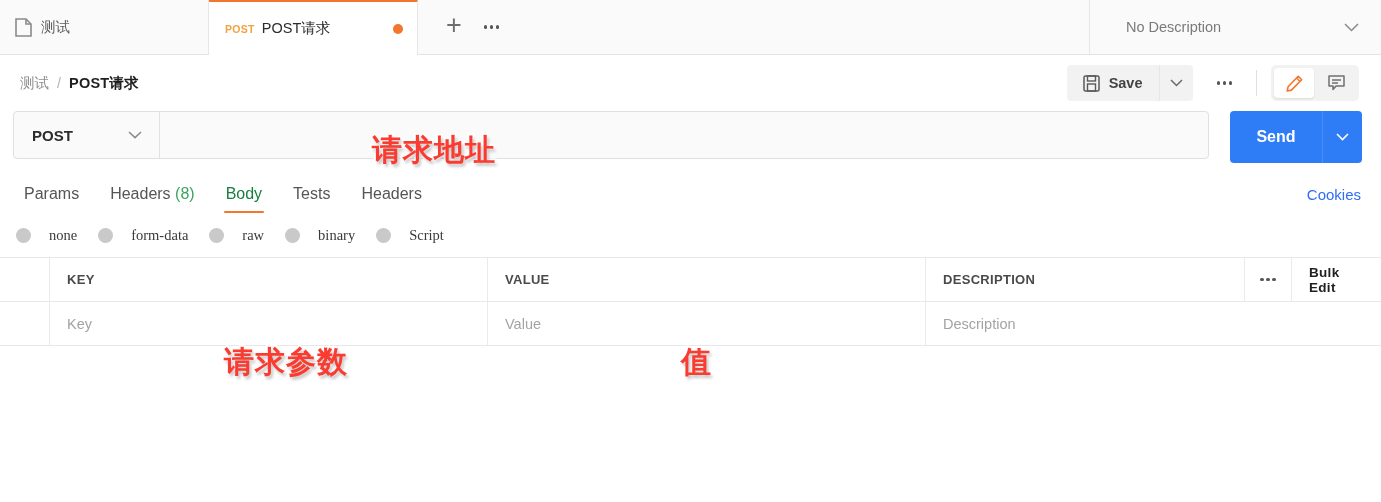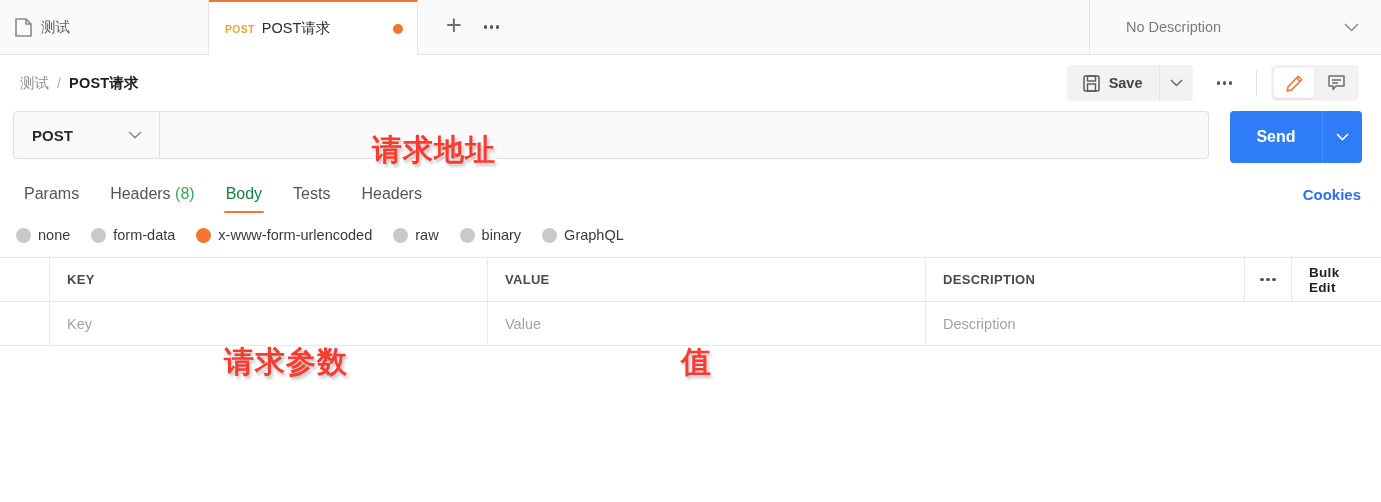--- a/index.html
+++ b/index.html
@@ -269,39 +269,40 @@
     position: absolute;
     left: 8px; right: 8px; bottom: 0;
     height: 2.5px;
     background: #f2762e;
     border-radius: 2px;
   }
   .rtab .count { color: #3ba55c; }
   .cookies-link {
     margin-left: auto;
     font-size: 15px;
-    font-weight: bold;
+    font-weight: normal;
     color: #2f6df5;
     cursor: pointer;
     padding-bottom: 10px;
   }
 
   
   .bodytypes {
     display: flex;
     align-items: center;
     gap: 21px;
     padding: 10px 0 10px 16px;
     height: 44px;
   }
   .btype {
-    display: flex; align-items: center; gap: 7px;
+    display: flex; align-items: center; gap: 18px;
     font-size: 14.5px;
     color: #3a3a3a;
     cursor: pointer;
+    font-family: Liberation Serif, serif;
   }
   .radio {
     width: 15px; height: 15px; border-radius: 50%;
     background: #c9c9c9;
     flex: 0 0 auto;
   }
   .radio.on { background: #f2762e; }
 
   
   .ptable { width: 100%; border-top: 1px solid #e8e8e8; }
@@ -490,34 +491,30 @@
 <div class="bodytypes">
   <label class="btype">
     <span class="radio"></span>
     <span>none</span>
   </label>
   <label class="btype">
     <span class="radio"></span>
     <span>form-data</span>
   </label>
   <label class="btype">
-    <span class="radio on"></span>
-    <span>x-www-form-urlencoded</span>
-  </label>
-  <label class="btype">
     <span class="radio"></span>
     <span>raw</span>
   </label>
   <label class="btype">
     <span class="radio"></span>
     <span>binary</span>
   </label>
   <label class="btype">
     <span class="radio"></span>
-    <span>GraphQL</span>
+    <span>Script</span>
   </label>
 </div>
 
 <div class="ptable">
 
   <div class="prow head">
     <div class="pcell c-check"></div>
     <div class="pcell c-key">KEY</div>
     <div class="pcell c-val">VALUE</div>
     <div class="pcell c-desc">DESCRIPTION</div>

